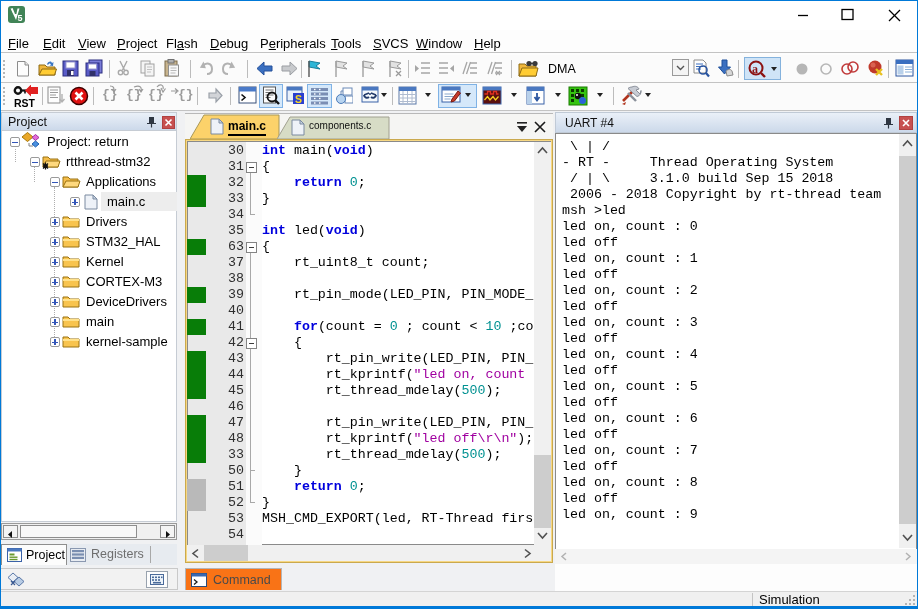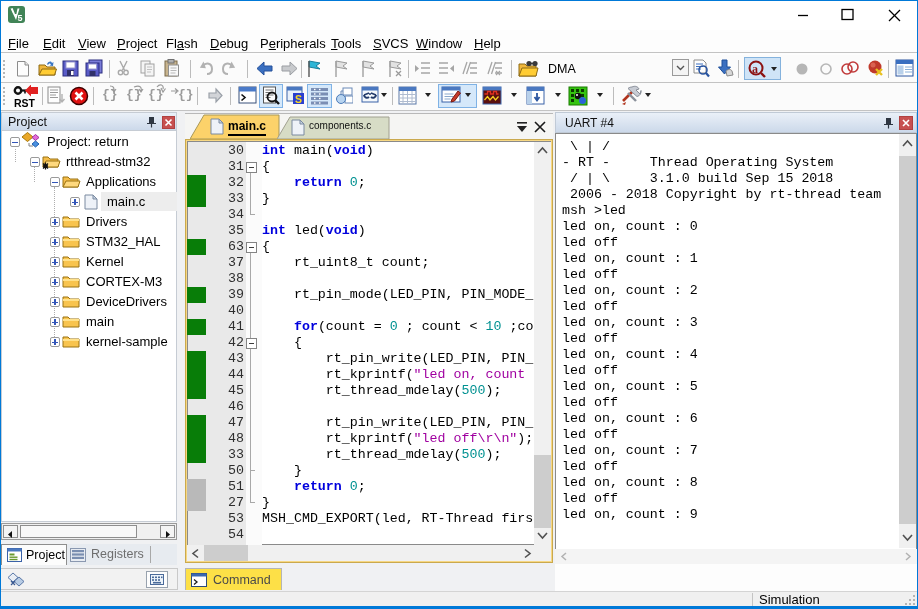--- a/index.html
+++ b/index.html
@@ -627,21 +627,21 @@
   <div class="lnum" style="left:204px;top:335px">42</div>
   <div class="lnum" style="left:204px;top:351px">43</div>
   <div class="lnum" style="left:204px;top:367px">44</div>
   <div class="lnum" style="left:204px;top:383px">45</div>
   <div class="lnum" style="left:204px;top:399px">46</div>
   <div class="lnum" style="left:204px;top:415px">47</div>
   <div class="lnum" style="left:204px;top:431px">48</div>
   <div class="lnum" style="left:204px;top:447px">33</div>
   <div class="lnum" style="left:204px;top:463px">50</div>
   <div class="lnum" style="left:204px;top:479px">51</div>
-  <div class="lnum" style="left:204px;top:495px">27</div>
+  <div class="lnum" style="left:204px;top:495px">52</div>
   <div class="lnum" style="left:204px;top:511px">53</div>
   <div class="lnum" style="left:204px;top:527px">54</div>
 
   <div class="fline" style="left:250px;top:173px;height:41px"></div>
   <div class="abs" style="left:250px;top:214px;width:5px;height:1px;background:#a8a8a8"></div>
   <div class="fline" style="left:250px;top:253px;height:249px"></div>
   <div class="abs" style="left:250px;top:502px;width:5px;height:1px;background:#a8a8a8"></div>
   <div class="fline" style="left:250px;top:349px;height:121px"></div>
   <div class="abs" style="left:250px;top:470px;width:5px;height:1px;background:#a8a8a8"></div>
   <div class="fbox" style="left:246px;top:162px"></div>
@@ -683,21 +683,21 @@
     <svg class="abs" style="left:3px;top:2px" width="12" height="13">
         <path d="M8 2.5 L3 6.5 L8 10.5" fill="none" stroke="#505050" stroke-width="1.6"></path>
       </svg>
     <div class="abs" style="left:17px;top:0px;width:44px;height:16px;background:#cdcdcd"></div>
     <svg class="abs" style="left:334px;top:2px" width="12" height="13">
         <path d="M4 2.5 L9 6.5 L4 10.5" fill="none" stroke="#505050" stroke-width="1.6"></path>
       </svg>
     <div class="abs" style="left:347px;top:0px;width:17px;height:16px;background:#f0f0f0"></div>
   </div>
 
-  <div class="abs" style="left:185px;top:568px;width:97px;height:22px;background:#fde047;border:1px solid #b5b5b5;border-bottom:none">
+  <div class="abs" style="left:185px;top:568px;width:97px;height:22px;background:#f97316;border:1px solid #b5b5b5;border-bottom:none">
     <svg class="abs" style="left:5px;top:4px" width="16" height="14" viewBox="0 0 16 14">
       <rect x="0.5" y="0.5" width="15" height="13" fill="#fff" stroke="#2a4a7a"></rect>
       <rect x="0.5" y="0.5" width="15" height="3" fill="#3a68b0"></rect>
       <path d="M3 6.5 L6 9 L3 11.5" fill="none" stroke="#1a1a1a" stroke-width="1.3"></path>
     </svg>
     <div class="abs" style="left:27px;top:4px;font-size:12.5px;color:#4a4a4a">Command</div>
   </div>
 </div>
 
 <div id="uartp">

